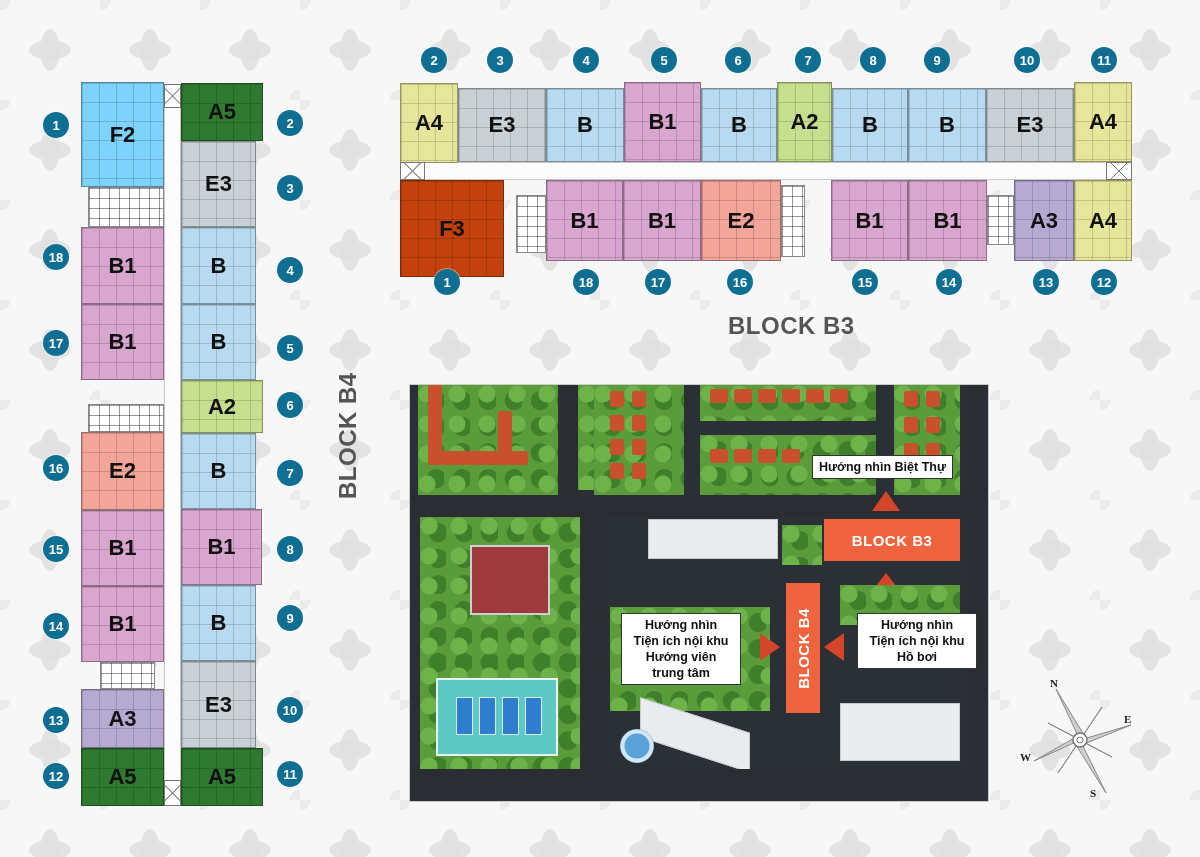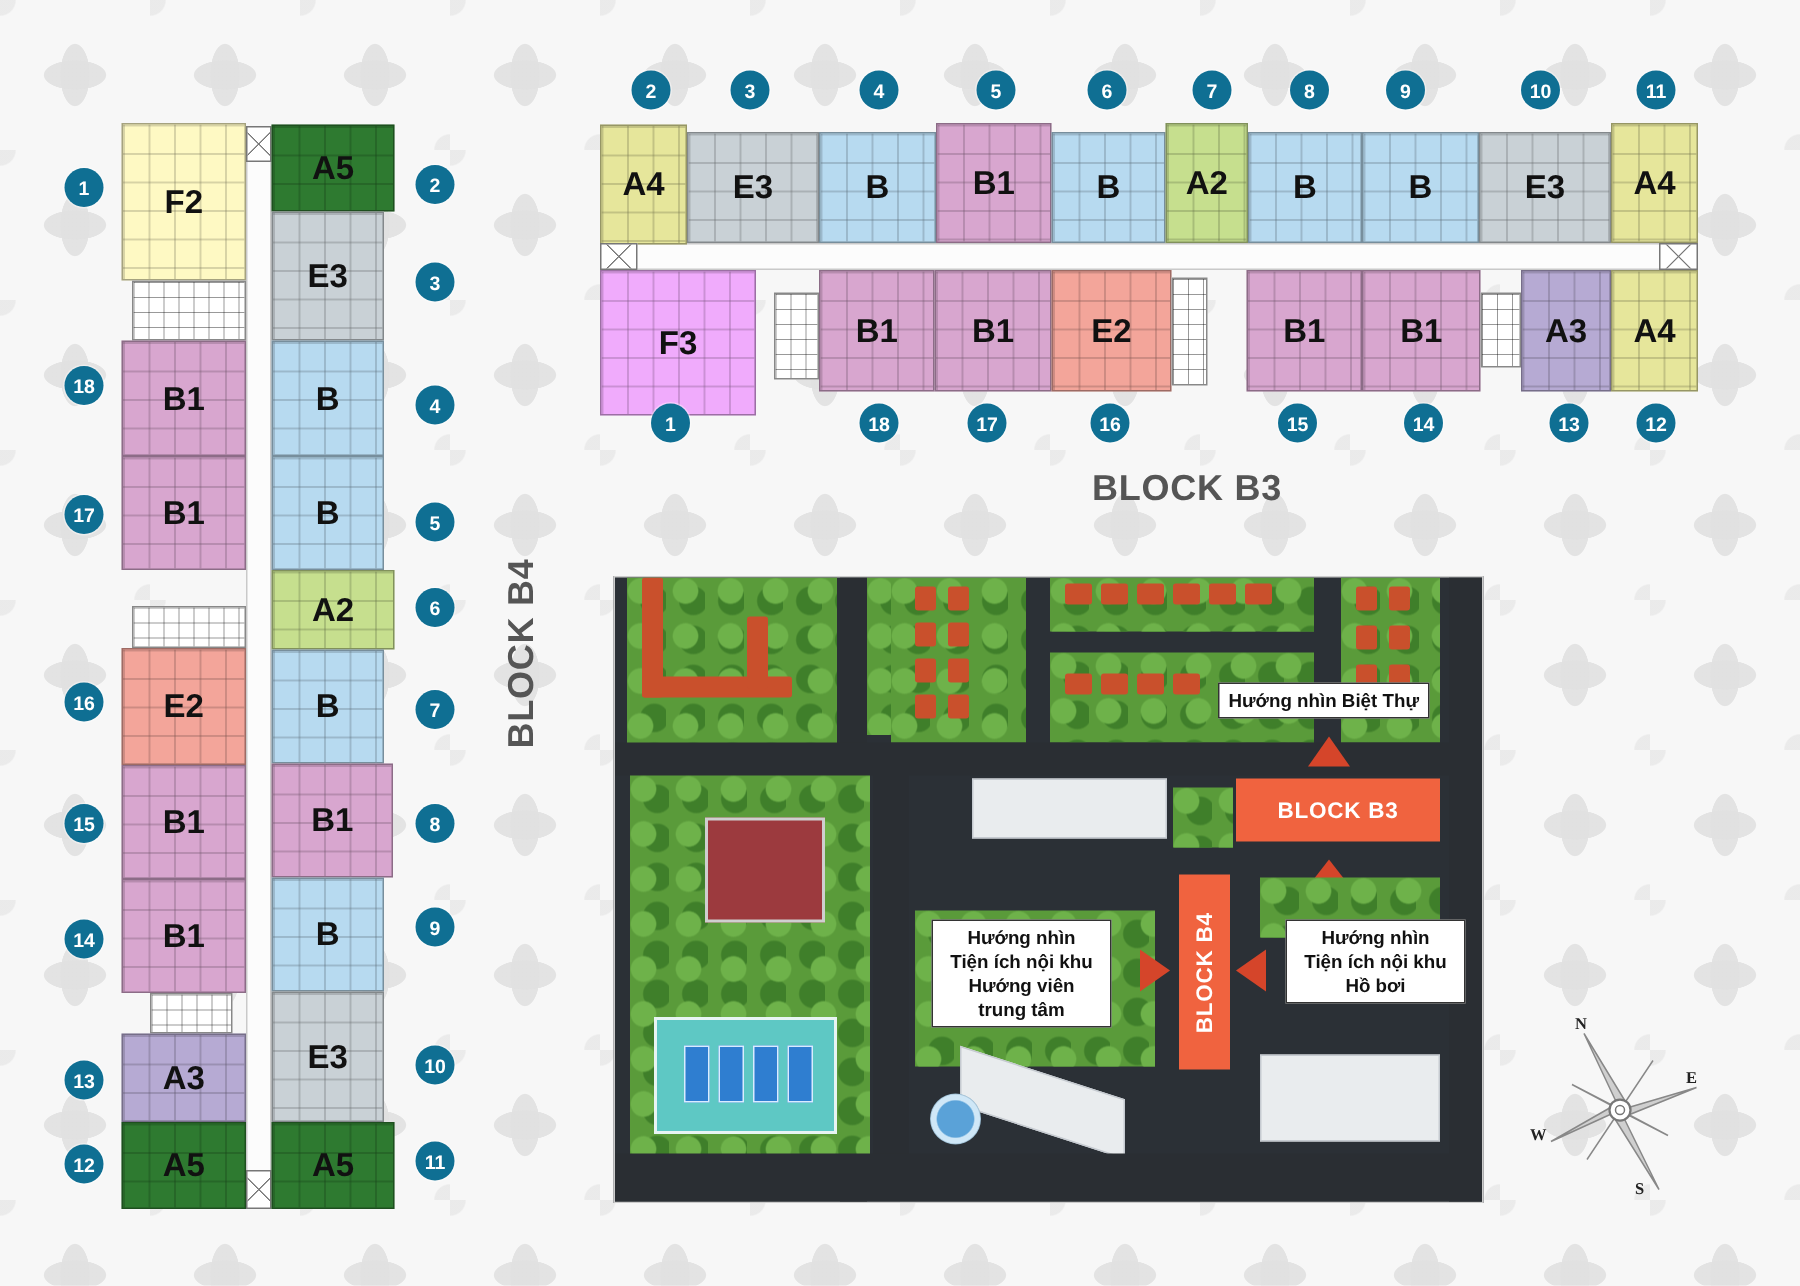--- a/index.html
+++ b/index.html
@@ -140,21 +140,21 @@
     color: #222;
   }
 </style>
 </head>
 <body>
 
 <div>
 
   <div class="corridor" style="left:164px; top:84px; width:17px; height:722px;"></div>
 
-  <div class="unit" style="left:81px; top:82px; width:83px; height:105px; background:#fef9c3;">
+  <div class="unit" style="left:81px; top:82px; width:83px; height:105px; background:#7dd3fc;">
       <span>F2</span>
     </div>
   <div class="core" style="left:88px; top:187px; width:76px; height:40px;"></div>
   <div class="unit" style="left:81px; top:227px; width:83px; height:77px; background:#d8a6cf;">
       <span>B1</span>
     </div>
   <div class="unit" style="left:81px; top:304px; width:83px; height:76px; background:#d8a6cf;">
       <span>B1</span>
     </div>
   <div class="core" style="left:88px; top:404px; width:76px; height:28px;"></div>
@@ -260,21 +260,21 @@
       <span>B</span>
     </div>
   <div class="unit" style="left:986px; top:88px; width:88px; height:74px; background:#c9d1d6;">
       <span>E3</span>
     </div>
   <div class="unit" style="left:1074px; top:82px; width:58px; height:80px; background:#e6e69b;">
       <span>A4</span>
     </div>
 
   <div class="xbox" style="left:400px; top:162px; width:25px; height:18px;"></div>
-  <div class="unit" style="left:400px; top:180px; width:104px; height:97px; background:#f0abfc;">
+  <div class="unit" style="left:400px; top:180px; width:104px; height:97px; background:#c2410c;">
       <span>F3</span>
     </div>
   <div class="core" style="left:516px; top:195px; width:30px; height:58px;"></div>
   <div class="unit" style="left:546px; top:180px; width:77px; height:81px; background:#d8a6cf;">
       <span>B1</span>
     </div>
   <div class="unit" style="left:623px; top:180px; width:78px; height:81px; background:#d8a6cf;">
       <span>B1</span>
     </div>
   <div class="unit" style="left:701px; top:180px; width:80px; height:81px; background:#f3a59a;">

